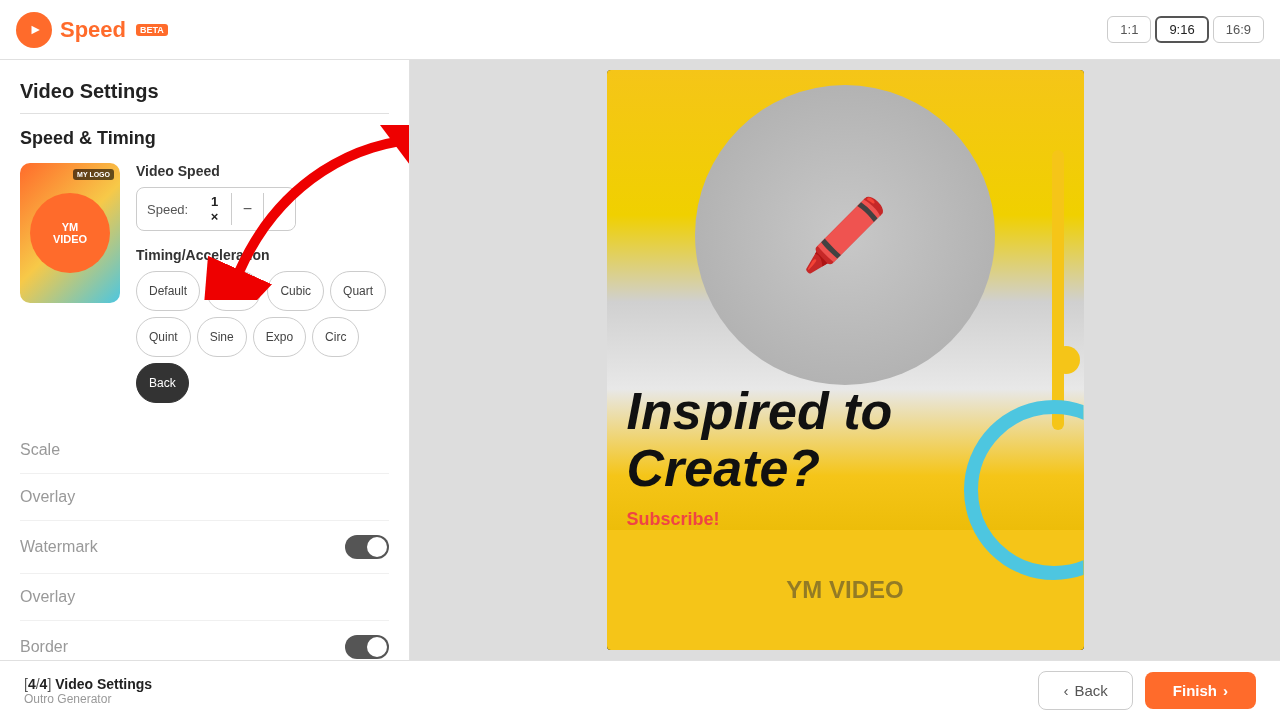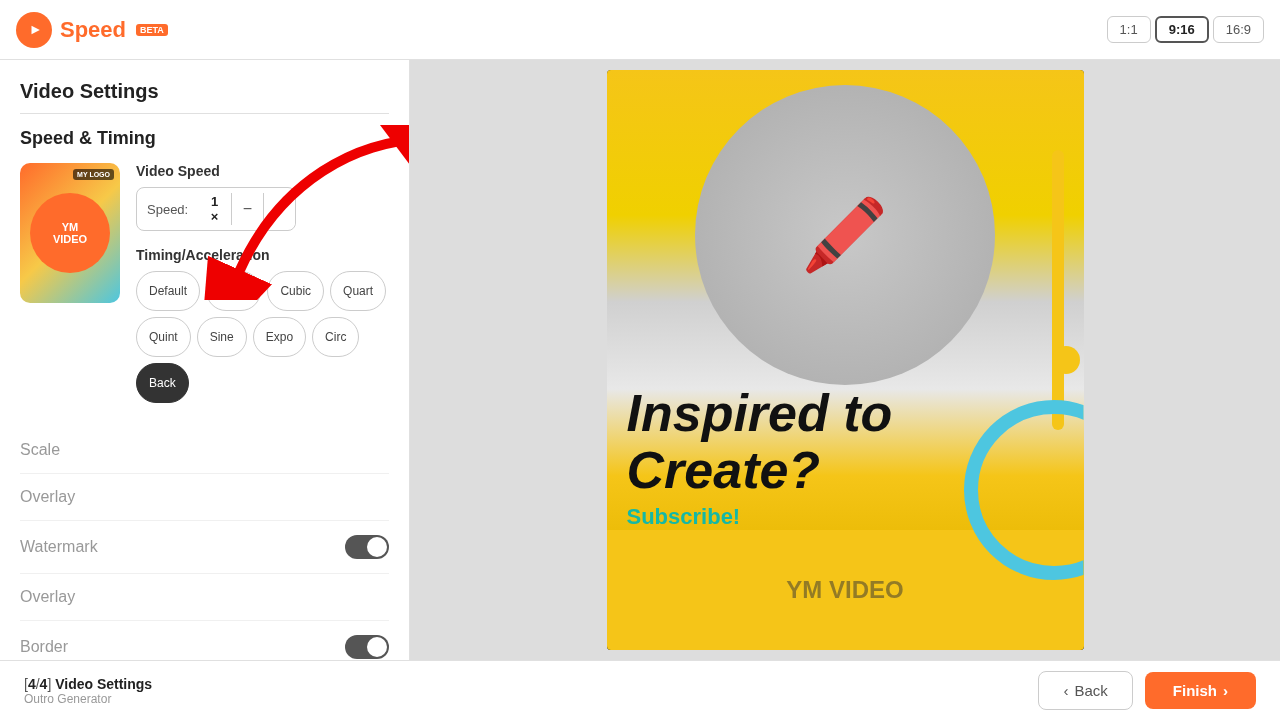--- a/index.html
+++ b/index.html
@@ -7,21 +7,21 @@
 
     
     .header { display: flex; align-items: center; padding: 0 16px; height: 60px; background: #fff; border-bottom: 1px solid #e0e0e0; gap: 16px; }
     .logo-area { display: flex; align-items: center; gap: 8px; }
     .logo-icon { width: 36px; height: 36px; background: #ff6b2b; border-radius: 50%; display: flex; align-items: center; justify-content: center; }
     .logo-icon svg { width: 20px; height: 20px; }
     .logo-text { font-size: 22px; font-weight: 700; color: #ff6b2b; }
     .beta-badge { font-size: 9px; background: #ff6b2b; color: white; padding: 1px 4px; border-radius: 3px; vertical-align: super; margin-left: 2px; font-weight: 600; }
     .aspect-ratios { display: flex; gap: 4px; margin-left: auto; }
     .ratio-btn { padding: 4px 12px; border-radius: 6px; border: 1.5px solid #ccc; background: #fff; font-size: 13px; cursor: pointer; color: #555; font-weight: 500; }
-    .ratio-btn.active { border-color: #555; border-width: 2px; color: #222; font-weight: 700; }
+    .ratio-btn.active { border-color: #555; border-width: 2px; color: #222; font-weight: 400; }
 
     
     .main { display: flex; flex: 1; overflow: hidden; }
 
     
     .sidebar { width: 410px; background: #fff; border-right: 1px solid #e0e0e0; overflow-y: auto; padding: 20px 20px; flex-shrink: 0; position: relative; }
     .sidebar-section-title { font-size: 20px; font-weight: 700; color: #222; margin-bottom: 10px; }
     .sidebar-divider { border: none; border-top: 1.5px solid #e0e0e0; margin-bottom: 14px; }
     .section-subtitle { font-size: 18px; font-weight: 600; color: #222; margin-bottom: 14px; }
 
@@ -51,21 +51,21 @@
     .toggle-knob { width: 20px; height: 20px; background: #fff; border-radius: 50%; position: absolute; top: 2px; right: 2px; transition: right 0.2s; }
 
     
     .preview-area { flex: 1; display: flex; flex-direction: column; background: #eee; overflow: hidden; }
     .preview-canvas { flex: 1; display: flex; align-items: center; justify-content: center; background: #ddd; position: relative; overflow: hidden; }
 
     
     .video-preview { width: 477px; height: 580px; background: #222; position: relative; overflow: hidden; border-radius: 4px; }
     .preview-text-area { position: absolute; bottom: 120px; left: 0; right: 0; text-align: left; padding: 0 20px; }
     .preview-headline { font-size: 52px; font-weight: 900; color: #111; line-height: 1.1; font-style: italic; }
-    .preview-subtext { font-size: 22px; font-weight: 700; color: #14b8a6; margin-top: 5px; }
+    .preview-subtext { font-size: 18px; font-weight: 700; color: #ef4444; margin-top: 12px; }
     .preview-bottom { position: absolute; bottom: 0; left: 0; right: 0; height: 120px; background: #f5c518; display: flex; align-items: center; justify-content: center; }
     .preview-logo-bottom { font-size: 24px; font-weight: 900; color: #333; opacity: 0.5; }
     .yellow-bar { position: absolute; right: 20px; top: 80px; width: 12px; height: 280px; background: #f5c518; border-radius: 6px; }
 
     
     .red-arrow-svg { position: absolute; top: 60px; left: 180px; width: 280px; height: 180px; pointer-events: none; z-index: 10; }
 
     
     .bottom-bar { height: 60px; background: #fff; border-top: 1px solid #e0e0e0; display: flex; align-items: center; padding: 0 24px; gap: 16px; }
     .step-info { flex: 1; }

